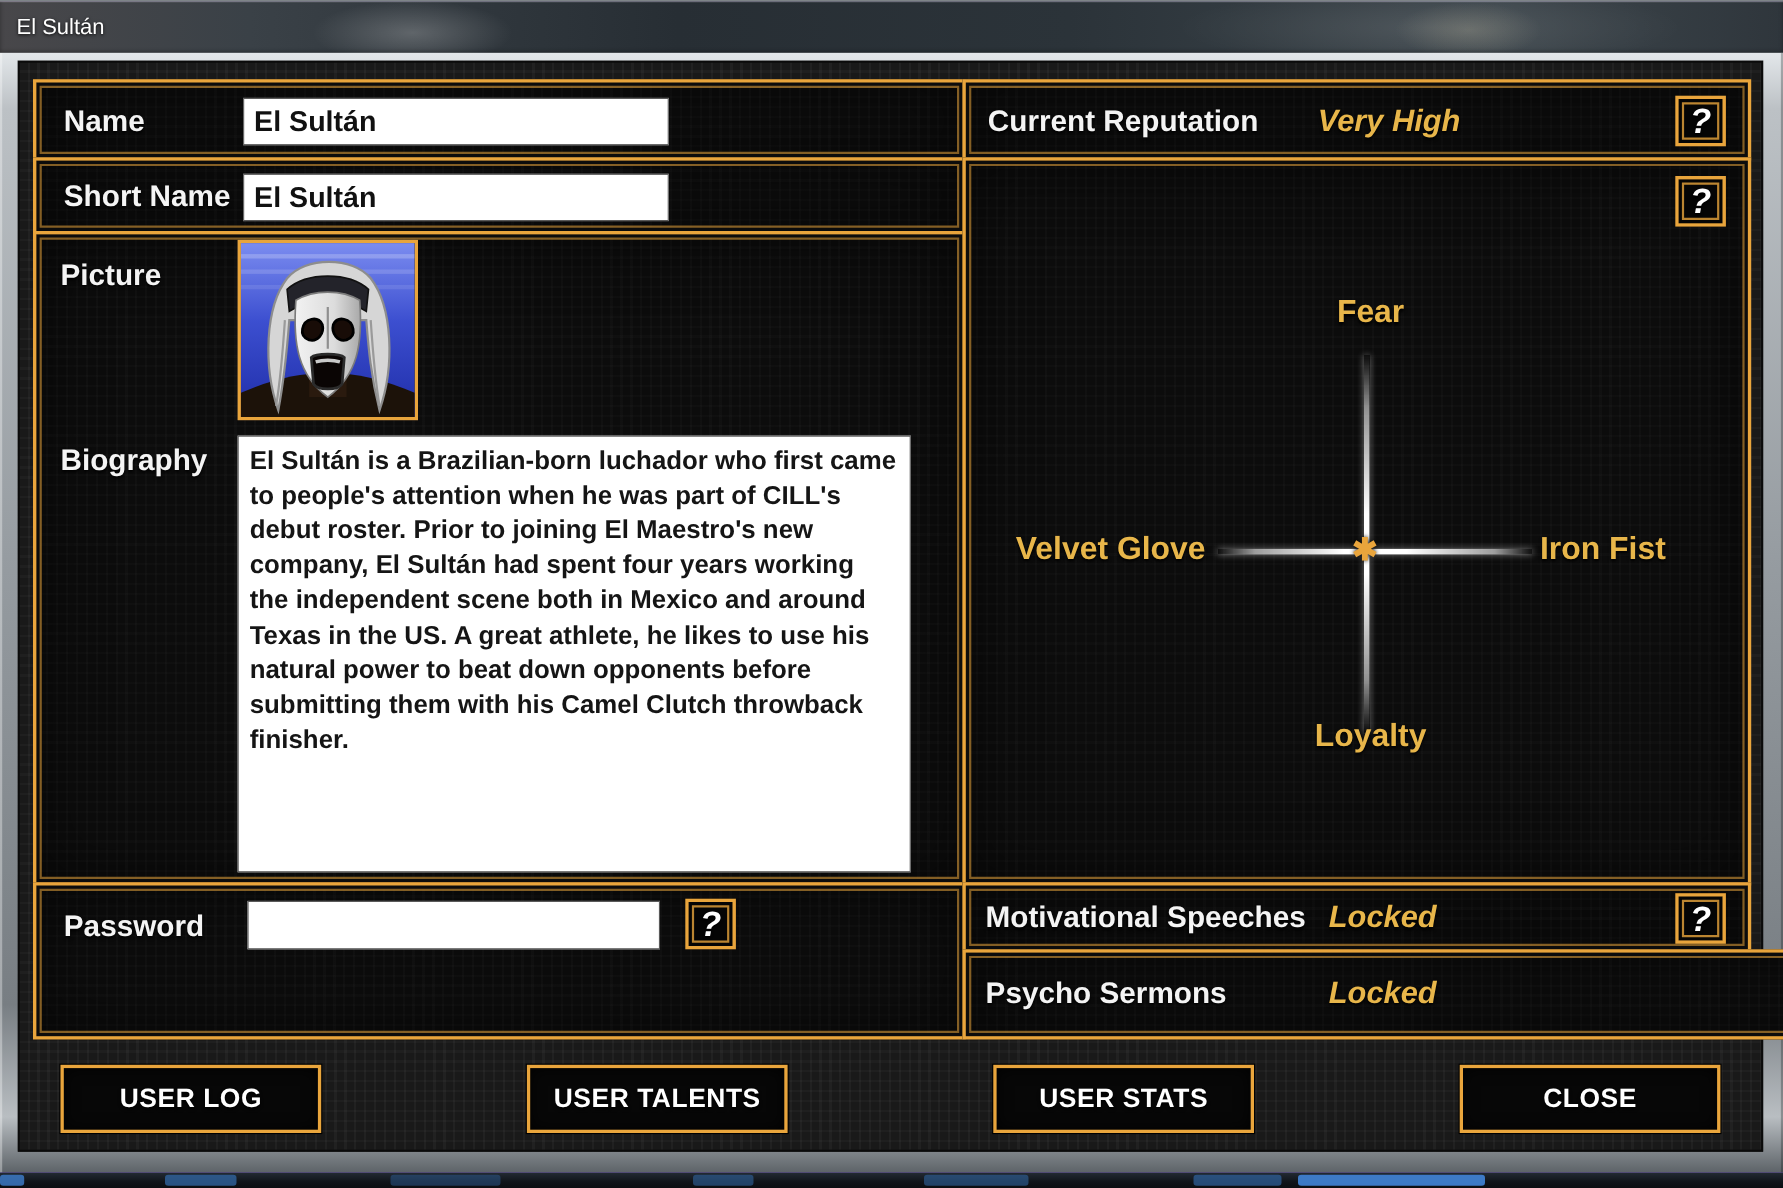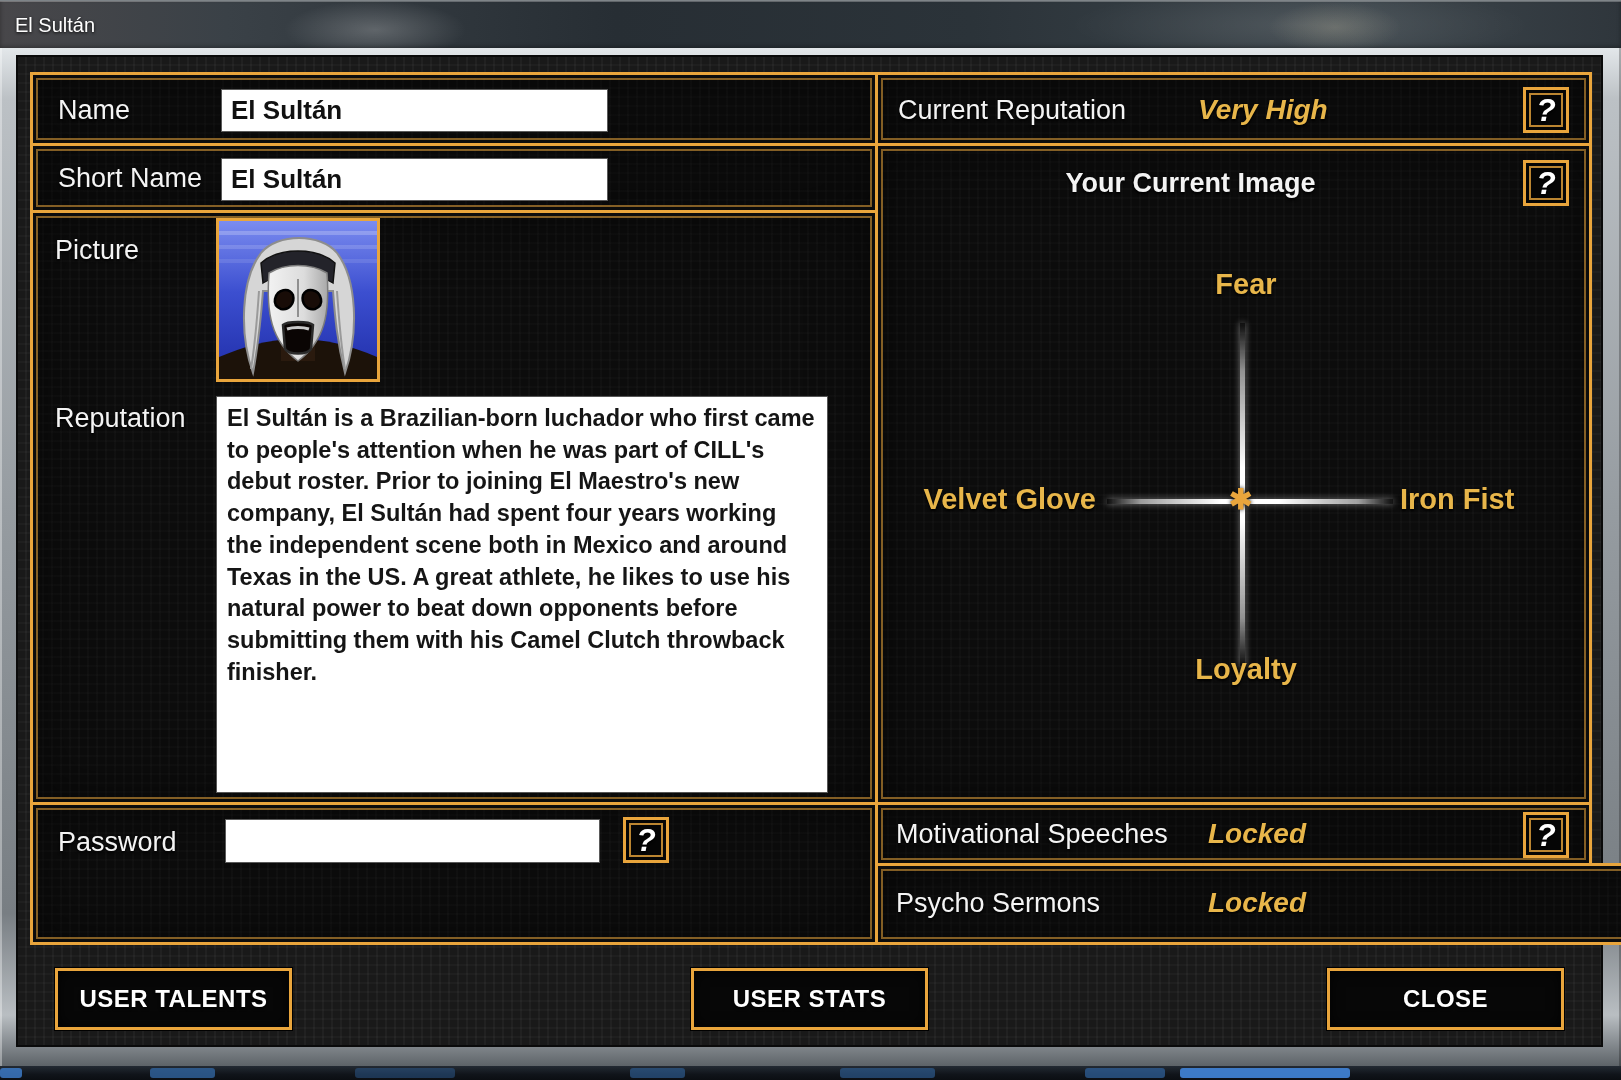--- a/index.html
+++ b/index.html
@@ -40,21 +40,21 @@
 
   .p-name      {left:14px; top:17px;  width:848px; height:74px;}
   .p-shortname {left:14px; top:88px;  width:848px; height:70px;}
   .p-main      {left:14px; top:155px; width:848px; height:595px;}
   .p-password  {left:14px; top:747px; width:848px; height:143px;padding-left:28px;}
   .p-rep       {left:859px;top:17px;  width:717px; height:74px;}
   .p-image     {left:859px;top:88px;  width:717px; height:662px;}
   .p-motiv     {left:859px;top:747px; width:717px; height:64px;}
   .p-psycho    {left:859px;top:808px; width:845px; height:82px;padding-left:24px;}
 
-  .flabel{position:absolute;color:#f4f4f4;font-weight:normal;font-size:27px;
+  .flabel{position:absolute;color:#f4f4f4;font-weight:bold;font-size:27px;
     text-shadow:0 2px 3px #000;white-space:nowrap;}
   .gold-val{position:absolute;color:#E8B64A;font-weight:bold;font-style:italic;
     font-size:28px;text-shadow:0 2px 3px #000;white-space:nowrap;}
 
   .txt{position:absolute;background:#fff;border:1px solid #5a5a5a;
     font-family:"Liberation Sans",sans-serif;font-weight:bold;font-size:26px;color:#111;
     padding:0 9px;box-sizing:border-box;outline:none;}
 
   
   .qbox{position:absolute;width:46px;height:46px;background:#050505;
@@ -164,42 +164,41 @@
             <path d="M79 58 L79 96" stroke="#8f8f8f" stroke-width="2"></path>
 
             <path d="M56 78 C58 68 70 66 74 74 C76 82 70 90 62 88 C57 86 55 83 56 78 Z" fill="#180c07" stroke="#000" stroke-width="2.5"></path>
             <path d="M102 78 C100 68 88 66 84 74 C82 82 88 90 96 88 C101 86 103 83 102 78 Z" fill="#180c07" stroke="#000" stroke-width="2.5"></path>
 
             <path d="M64 104 C68 100 90 100 94 104 L92 128 C88 134 70 134 66 128 Z" fill="#0a0504" stroke="#2b2b2b" stroke-width="2.5"></path>
             <path d="M68 108 C74 106 84 106 90 108" stroke="#c9c9c9" stroke-width="3" fill="none"></path>
           </svg>
         </div>
 
-        <span class="flabel" style="left:22px;top:190px;">Reputation</span>
+        <span class="flabel" style="left:22px;top:190px;">Biography</span>
         <textarea class="bio" spellcheck="false" style="">El Sultán is a Brazilian-born luchador who first came to people's attention when he was part of CILL's debut roster. Prior to joining El Maestro's new company, El Sultán had spent four years working the independent scene both in Mexico and around Texas in the US. A great athlete, he likes to use his natural power to beat down opponents before submitting them with his Camel Clutch throwback finisher.</textarea>
       </div>
 
       <div class="panel p-password">
         <span class="flabel" style="left:25px;top:22px;">Password</span>
         <input class="txt" style="left: 192px; top: 14px; width: 375px; height: 44px;" type="text" value="">
         <div class="qbox" style="left:590px;top:12px;">
           <span>?</span>
         </div>
       </div>
 
       <div class="panel p-rep">
         <span class="flabel" style="left:20px;top:20px;">Current Reputation</span>
         <span class="gold-val" style="left:320px;top:19px;">Very High</span>
         <div class="qbox" style="right:20px;top:12px;">
           <span>?</span>
         </div>
       </div>
 
       <div class="panel p-image">
-        <span class="img-title">Your Current Image</span>
         <div class="qbox" style="right:20px;top:14px;">
           <span>?</span>
         </div>
         <div class="vline"></div>
         <div class="hline"></div>
         <span class="axis axis-top">Fear</span>
         <span class="axis axis-bottom">Loyalty</span>
         <span class="axis axis-left">Velvet Glove</span>
         <span class="axis axis-right">Iron Fist</span>
         <span class="marker">✱</span>
@@ -215,20 +214,21 @@
 
       <div class="panel p-psycho">
         <span class="flabel" style="left:18px;top:22px;">Psycho Sermons</span>
         <span class="gold-val" style="left:330px;top:21px;">Locked</span>
         <div class="qbox" style="right:20px;top:15px;">
           <span>?</span>
         </div>
       </div>
 
       <div class="button-row">
+        <div class="btn">USER LOG</div>
         <div class="btn">USER TALENTS</div>
         <div class="btn">USER STATS</div>
         <div class="btn">CLOSE</div>
       </div>
 
     </div>
   </div>
 
   <div class="taskbar">
     <div class="tseg" style="left:150px;width:65px;"></div>

